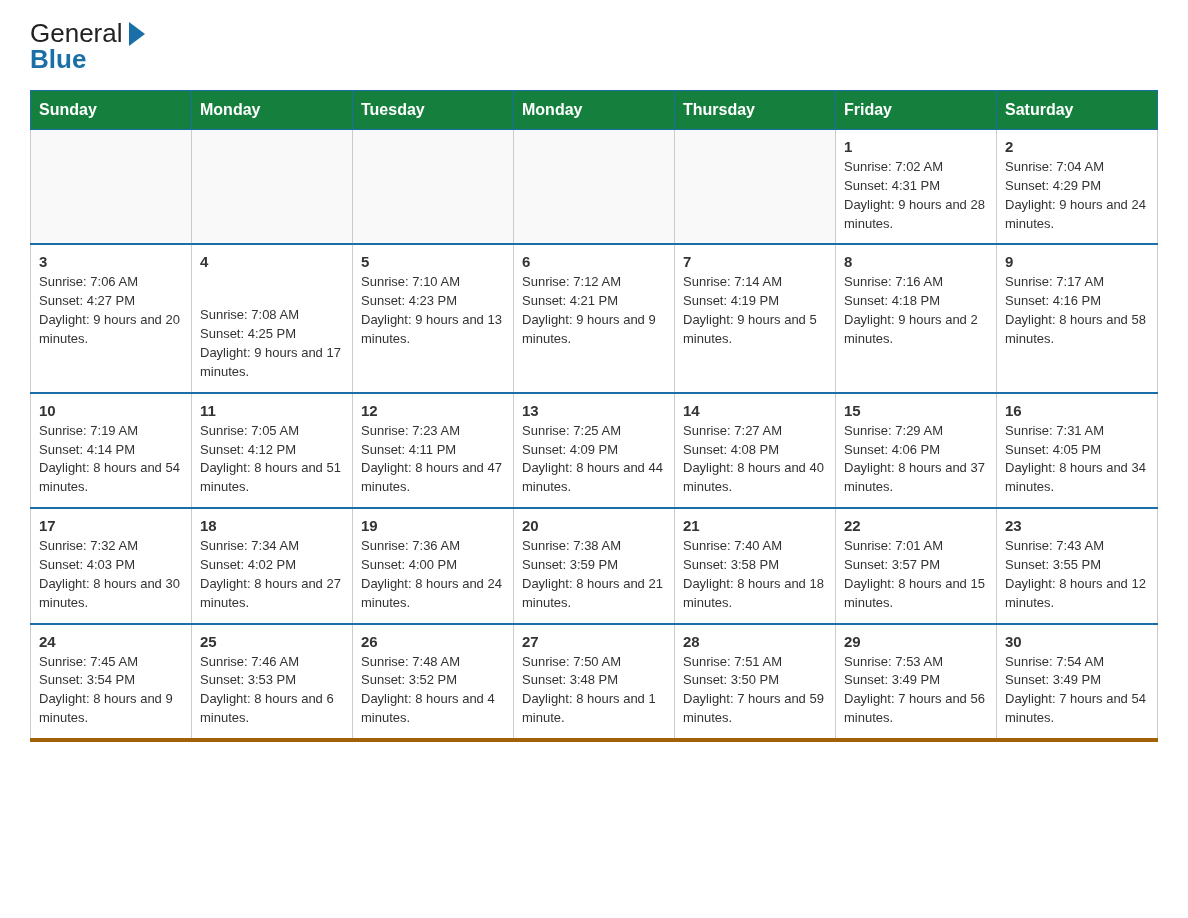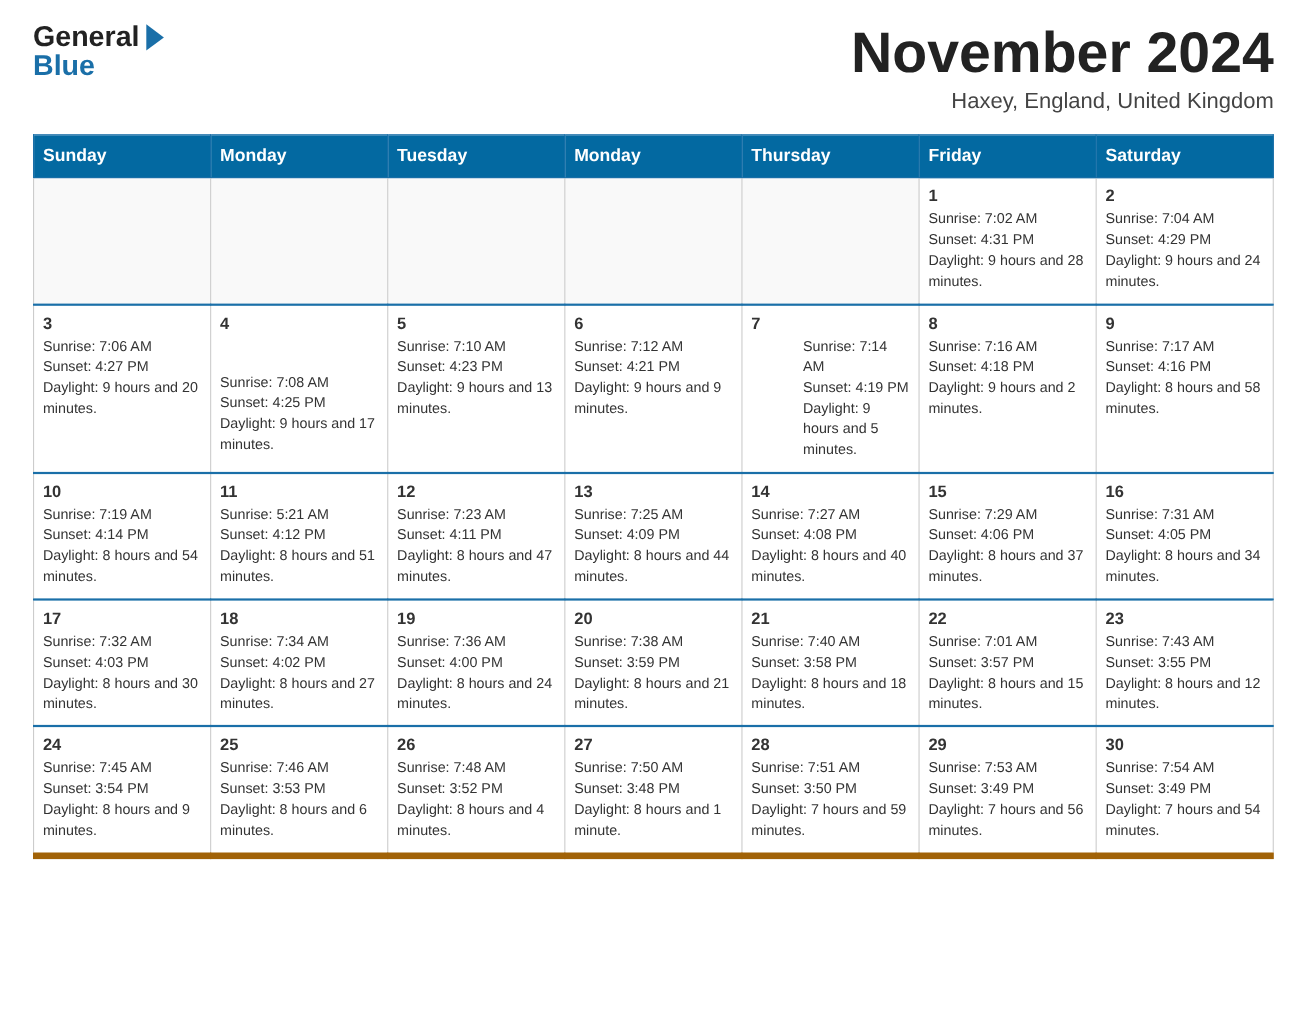--- a/index.html
+++ b/index.html
@@ -17,21 +17,21 @@
       align-items: flex-start;
       margin-bottom: 18px;
     }
     .logo {
       display: flex;
       flex-direction: column;
       align-items: flex-start;
     }
     .logo-general {
       font-size: 26px;
-      font-weight: bold;
+      font-weight: normal;
       color: #222;
       line-height: 1;
     }
     .logo-blue {
       font-size: 26px;
       font-weight: bold;
       color: #1a6fa8;
       line-height: 1;
       display: flex;
       align-items: center;
@@ -48,21 +48,21 @@
     .location {
       font-size: 20px;
       color: #444;
       margin-top: 4px;
     }
     table {
       width: 100%;
       border-collapse: collapse;
     }
     thead tr {
-      background-color: #0369a1;
+      background-color: #15803d;
     }
     thead th {
       color: #fff;
       font-size: 16px;
       font-weight: bold;
       padding: 10px 8px;
       text-align: left;
       border: 1px solid #1a6fa8;
     }
     tbody tr {
@@ -72,21 +72,21 @@
       vertical-align: top;
       padding: 8px 8px 10px 8px;
       border-left: 1px solid #ccc;
       border-right: 1px solid #ccc;
       font-size: 13.5px;
       color: #333;
       width: calc(100% / 7);
       min-height: 100px;
     }
     tbody tr:last-child {
-      border-bottom: 6px solid #a16207;
+      border-bottom: 4px solid #a16207;
     }
     .day-number {
       font-size: 15px;
       font-weight: bold;
       color: #333;
       display: block;
       margin-bottom: 3px;
     }
     .day-info {
       font-size: 13px;
@@ -100,24 +100,20 @@
 </head>
 <body>
 
 <div class="header">
   <div class="logo">
     <div style="display:flex;align-items:center;">
       <span class="logo-general">General</span>
       <span style="display:inline-block;width:0;height:0;border-top:12px solid transparent;border-bottom:12px solid transparent;border-left:16px solid #1a6fa8;margin-left:6px;margin-top:2px;"></span>
     </div>
     <span class="logo-blue">Blue</span>
-  </div>
-  <div class="title-block">
-    <div class="month-title">November 2024</div>
-    <div class="location">Haxey, England, United Kingdom</div>
   </div>
 </div>
 
 <table>
   <thead>
     <tr>
     <th>Sunday</th>
         <th>Monday</th>
         <th>Tuesday</th>
         <th>Monday</th>
@@ -166,21 +162,21 @@
 Daylight: 9 hours and 13 minutes.</div>
         </td>
         <td>
           <span class="day-number">6</span>
           <div class="day-info" style="white-space: pre-line;">Sunrise: 7:12 AM
 Sunset: 4:21 PM
 Daylight: 9 hours and 9 minutes.</div>
         </td>
         <td>
           <span class="day-number">7</span>
-          <div class="day-info" style="white-space: pre-line; margin-left: 47px;">Sunrise: 7:14 AM
+          <div class="day-info" style="white-space: pre-line;">Sunrise: 7:14 AM
 Sunset: 4:19 PM
 Daylight: 9 hours and 5 minutes.</div>
         </td>
         <td>
           <span class="day-number">8</span>
           <div class="day-info" style="white-space: pre-line;">Sunrise: 7:16 AM
 Sunset: 4:18 PM
 Daylight: 9 hours and 2 minutes.</div>
         </td>
         <td>
@@ -192,21 +188,21 @@
       </tr>
       <tr>
         <td>
           <span class="day-number">10</span>
           <div class="day-info" style="white-space: pre-line;">Sunrise: 7:19 AM
 Sunset: 4:14 PM
 Daylight: 8 hours and 54 minutes.</div>
         </td>
         <td>
           <span class="day-number">11</span>
-          <div class="day-info" style="white-space: pre-line;">Sunrise: 5:21 AM
+          <div class="day-info" style="white-space: pre-line;">Sunrise: 7:05 AM
 Sunset: 4:12 PM
 Daylight: 8 hours and 51 minutes.</div>
         </td>
         <td>
           <span class="day-number">12</span>
           <div class="day-info" style="white-space: pre-line;">Sunrise: 7:23 AM
 Sunset: 4:11 PM
 Daylight: 8 hours and 47 minutes.</div>
         </td>
         <td>

